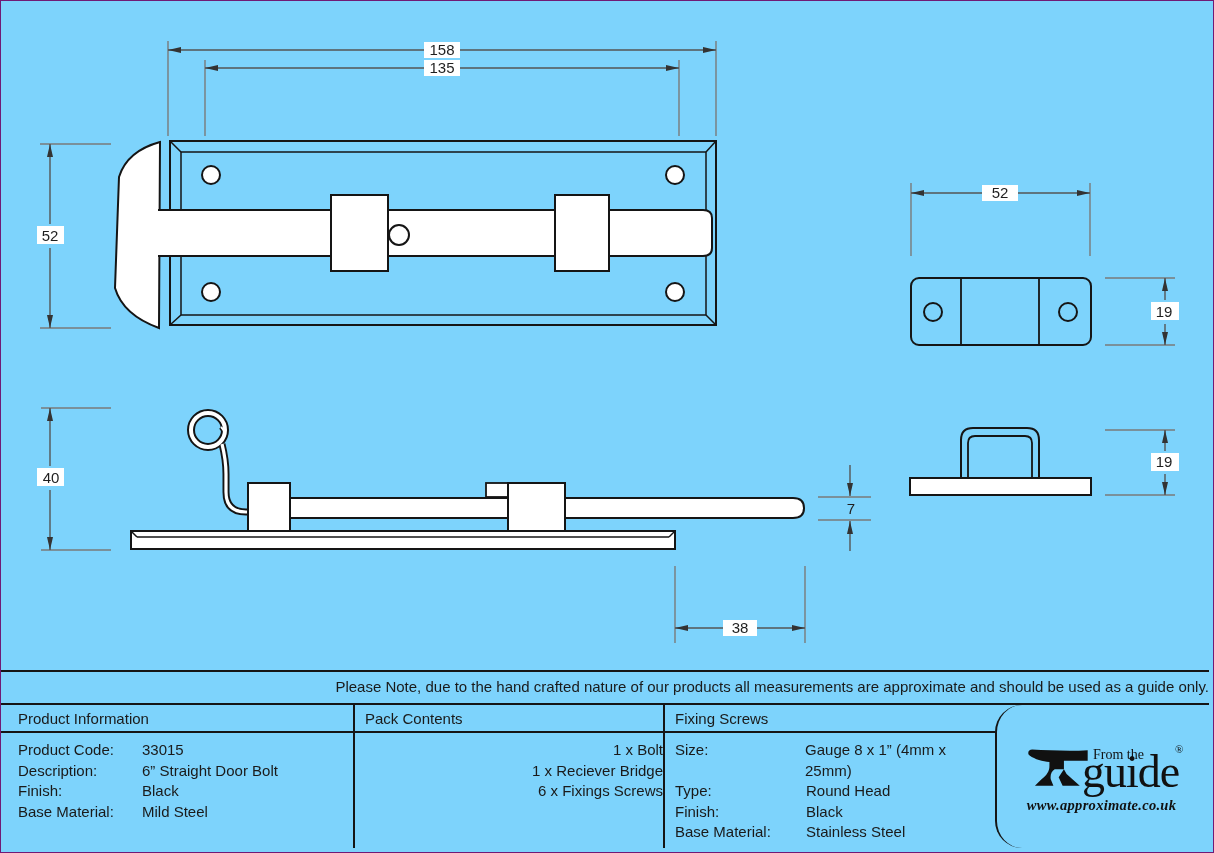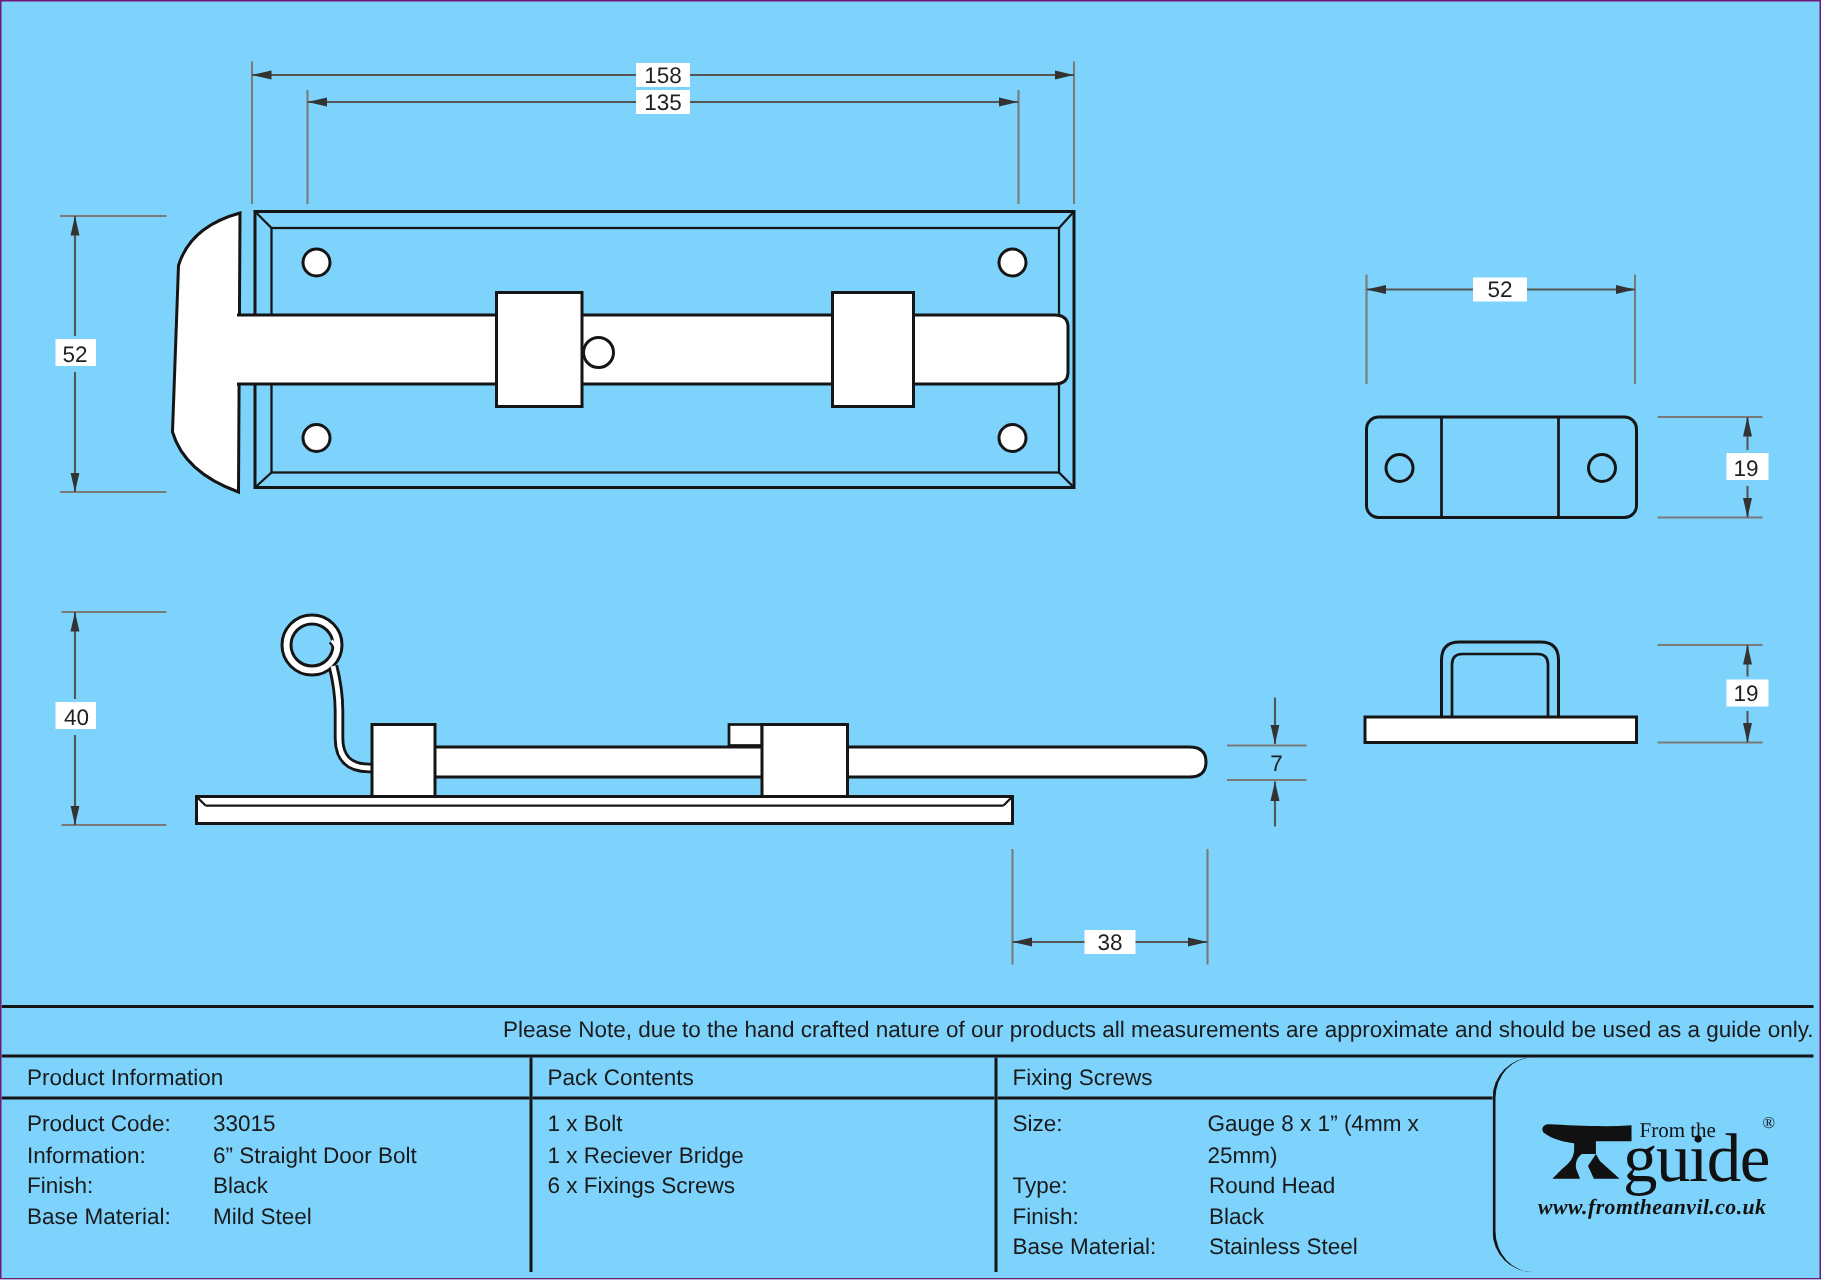--- a/index.html
+++ b/index.html
@@ -18,21 +18,21 @@
   .col-fixing  { width:332px; }
   .col-logo    { width:211px; position:relative;border-radius:27px; }
   .col-hdr { height:28px; line-height:27px; border-bottom:2px solid #151515; font-size:15px; }
   .col-product .col-hdr, .col-product .col-body { padding-left:17px; }
   .col-pack .col-hdr, .col-pack .col-body,
   .col-fixing .col-hdr, .col-fixing .col-body { padding-left:10px; }
   .col-body { padding-top:7px; font-size:15px; }
   .kv { display:flex; line-height:20.5px;gap:24px; }
   .col-product .kv .k { width:100px; }
   .col-fixing .kv .k { width:107px; }
-  .pack-item { line-height:20.5px; }
+  .pack-item { line-height:20.5px;text-align:right; }
   
   .anvil-glyph { position:absolute; left:30px; top:41px; }
   .logo-fromthe { position:absolute; left:96px; top:42px; font-family:"Liberation Serif",serif; font-size:14px; color:#111; }
   .logo-nvil { position:absolute; left:85px; top:44px; font-family:"Liberation Serif",serif; font-size:46px; line-height:1; color:#111; letter-spacing:-1px; }
   .logo-reg { position:absolute; left:178px; top:38px; font-family:"Liberation Serif",serif; font-size:11px; color:#111; }
   .logo-url { position:absolute; left:0; top:92px; width:100%; text-align:center; font-family:"Liberation Serif",serif; font-style:italic; font-weight:bold; font-size:14.5px; color:#111; letter-spacing:0.3px; }
 </style>
 </head>
 <body>
 
@@ -197,21 +197,21 @@
     <div class="info-table">
 
       <div class="col col-product">
         <div class="col-hdr">Product Information</div>
         <div class="col-body">
           <div class="kv">
             <span class="k">Product Code:</span>
             <span class="v">33015</span>
           </div>
           <div class="kv">
-            <span class="k">Information:</span>
+            <span class="k">Description:</span>
             <span class="v">6” Straight Door Bolt</span>
           </div>
           <div class="kv">
             <span class="k">Finish:</span>
             <span class="v">Black</span>
           </div>
           <div class="kv">
             <span class="k">Base Material:</span>
             <span class="v">Mild Steel</span>
           </div>
@@ -251,19 +251,19 @@
 
       <div class="col col-logo">
         <div>
           <svg class="anvil-glyph" width="62" height="48" viewBox="0 0 94 72">
             <path fill="#111" d="M8,5 C2,5 0,11 4,14 C12,20 24,23 34,24 L34,30 C34,38 30,44 22,50 L12,60 L40,60 L36,50 C35,44 37,38 42,35 L56,35 L56,22 L92,22 L92,6 C64,8 32,6 8,5 Z
                  M56,35 L60,42 L80,60 L54,60 L48,47 Z"></path>
           </svg>
           <span class="logo-fromthe">From the</span>
           <span class="logo-nvil">guide</span>
           <span class="logo-reg">®</span>
-          <div class="logo-url">www.fromtheanvil.co.uk</div>
+          <div class="logo-url">www.approximate.co.uk</div>
         </div>
       </div>
 
     </div>
   </div>
 </div>
 
 </body></html>

